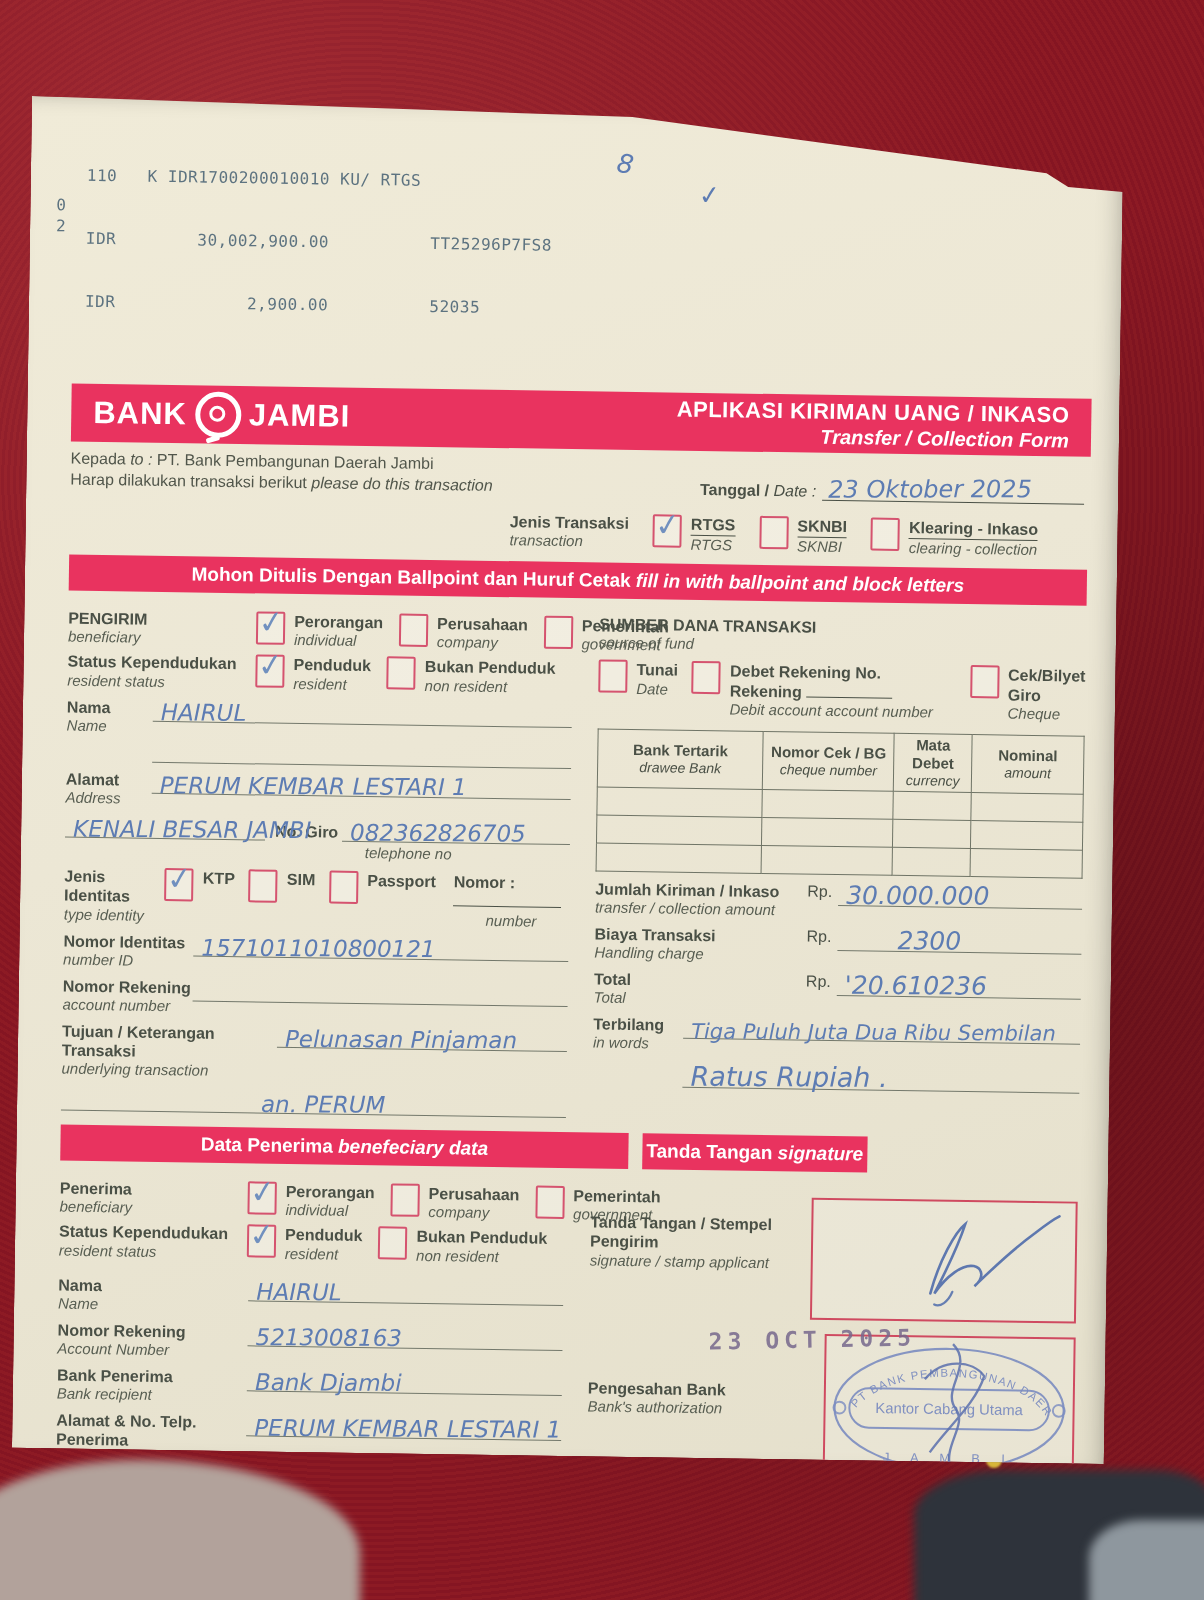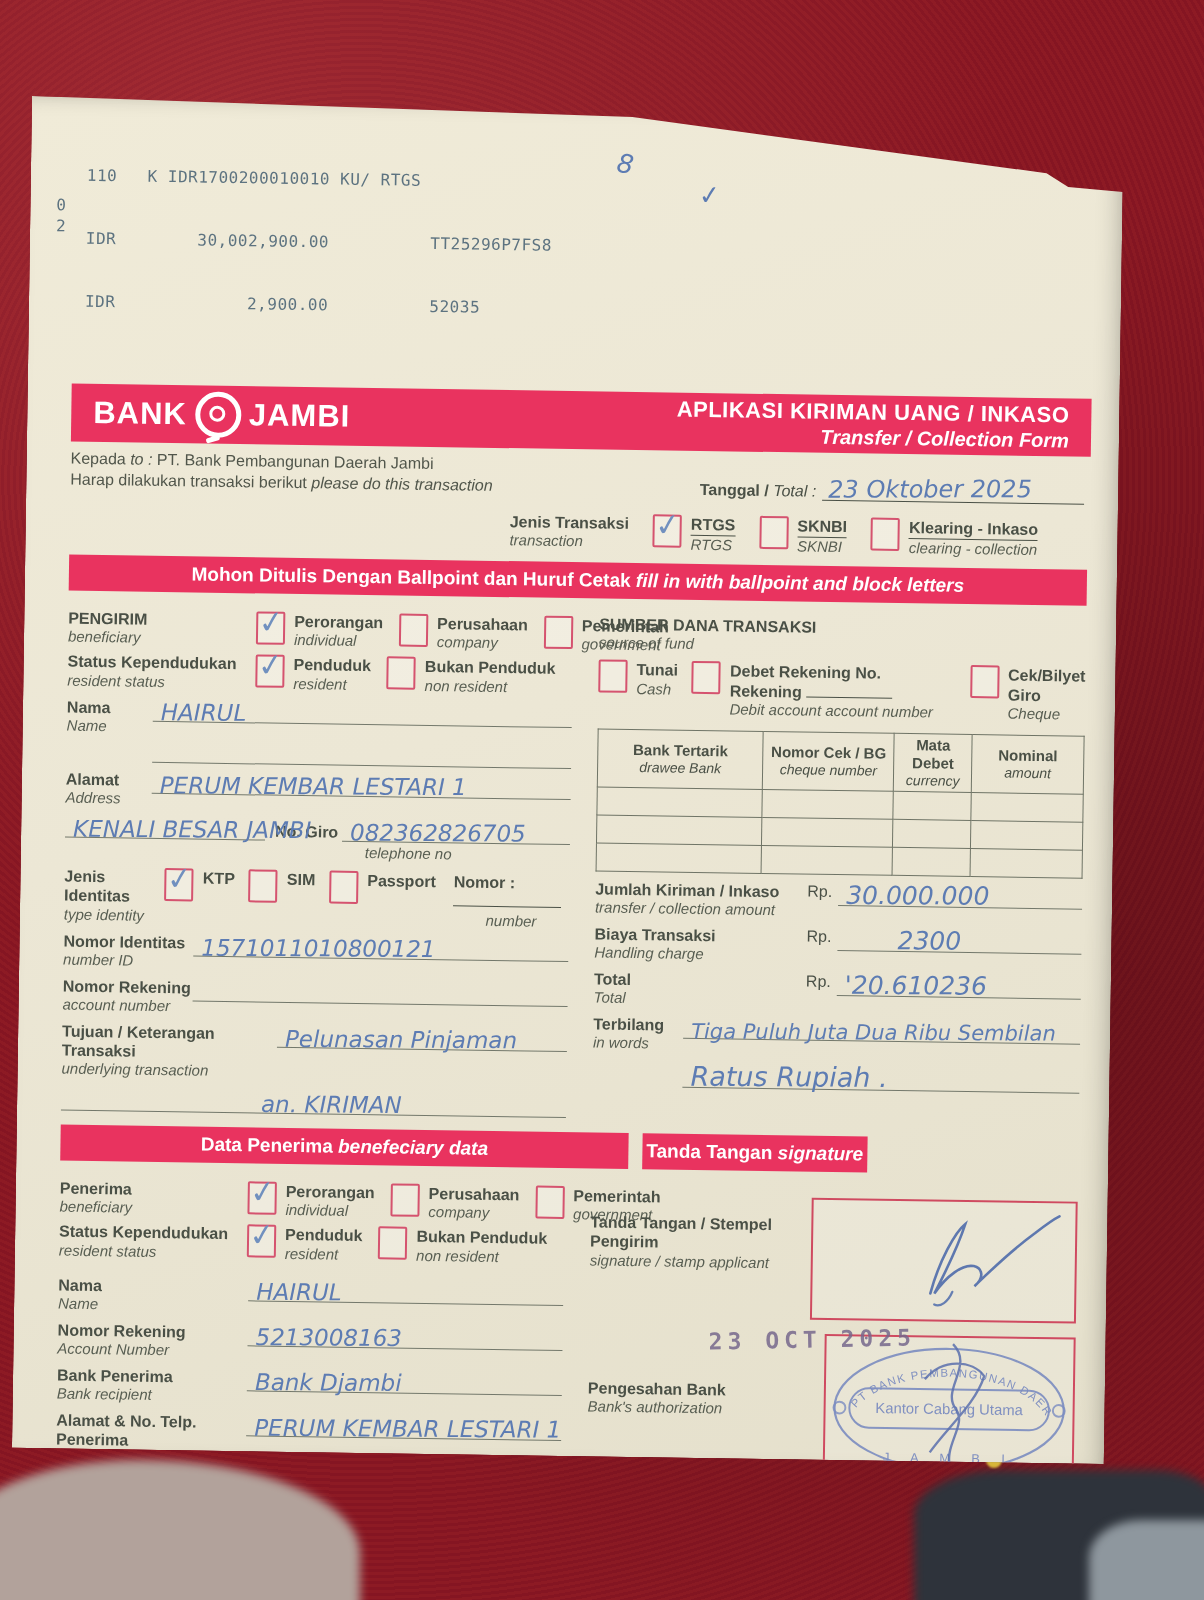--- a/index.html
+++ b/index.html
@@ -158,21 +158,21 @@
             <span>PT. Bank Pembangunan Daerah Jambi</span>
           </div>
           <div>
             <span>Harap dilakukan transaksi berikut</span>
             <i>please do this transaction</i>
           </div>
         </div>
         <div class="tanggal">
           <span class="tg-label">
             <b>Tanggal /</b>
-            <i>Total :</i>
+            <i>Date :</i>
           </span>
           <span class="tg-line">
             <span class="hand">23 Oktober 2025</span>
           </span>
         </div>
       </div>
 
       <div class="jt-row">
         <div class="lblk">
           <div class="l1">Jenis Transaksi</div>
@@ -340,38 +340,38 @@
           <div class="frow">
             <div class="lblk w215">
                 <div class="l1">Tujuan / Keterangan Transaksi</div>
                 <div class="l2">underlying transaction</div>
               </div>
             <div class="wline">
                 <span class="hand hv">Pelunasan Pinjaman</span>
               </div>
           </div>
           <div class="xline" style="margin-top:12px">
-              <span class="hand hv" style="left:200px">an. KIRIMAN</span>
+              <span class="hand hv" style="left:200px">an. PERUM</span>
             </div>
 
         </div>
 
         <div class="colR">
 
           <div class="sd-head">
             <div class="l1">SUMBER DANA TRANSAKSI</div>
             <div class="l2">source of fund</div>
           </div>
 
           <div class="sd-row">
             <div class="cbg">
               <span class="cb"></span>
               <div class="lblk">
                   <div class="l1">Tunai</div>
-                  <div class="l2">Cash</div>
+                  <div class="l2">Date</div>
                 </div>
             </div>
             <div class="cbg">
               <span class="cb"></span>
               <div class="lblk">
                   <div class="l1"><span>Debet Rekening No. Rekening</span> <span class="mini-line" style="width:86px"></span></div>
                   <div class="l2">Debit account   account number</div>
                 </div>
             </div>
             <div class="cbg">

